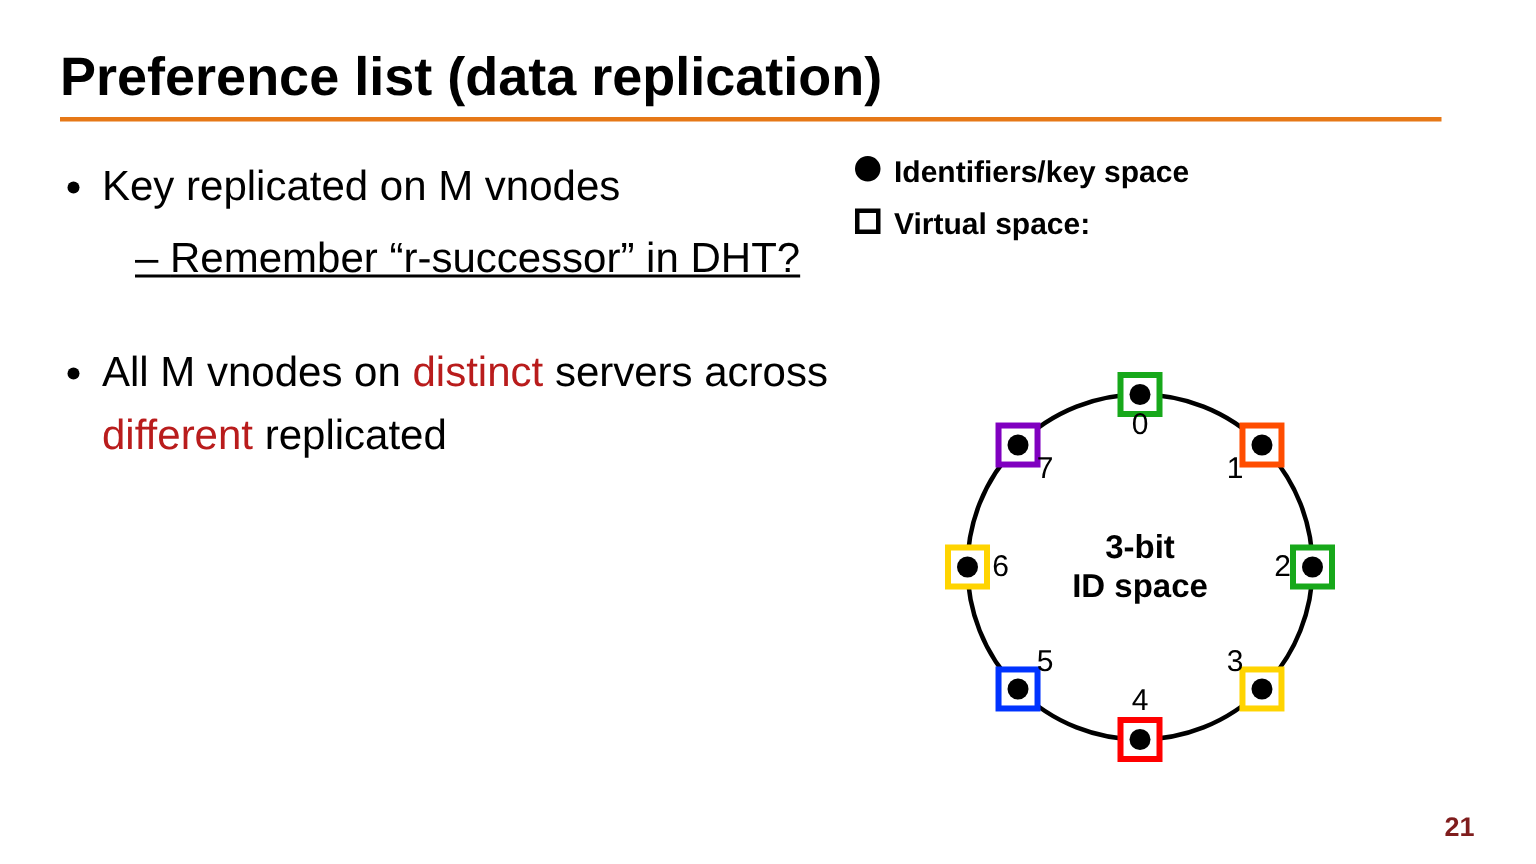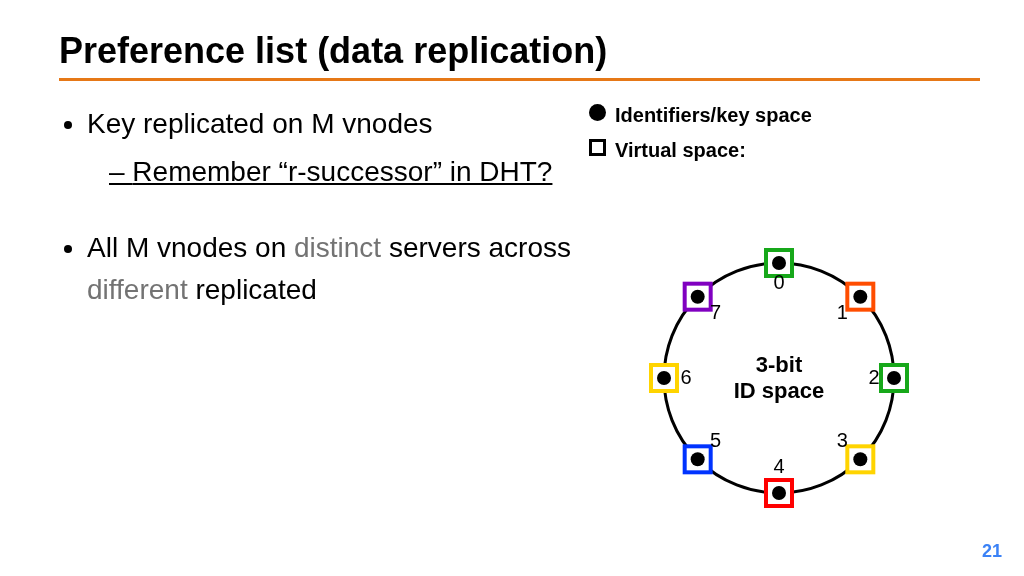--- a/index.html
+++ b/index.html
@@ -12,21 +12,20 @@
     color: #000;
     position: relative;
     overflow: hidden;
   }
   .slide {
     position: relative;
     width: 1001px;
     height: 576px;
     box-sizing: border-box;
     padding: 30px 40px 0 40px;
-    margin-left: 19px;
   }
   .title {
     font-size: 36px;
     font-weight: 700;
     margin: 0 0 6px 0;
   }
   .rule {
     height: 3px;
     background: #e67817;
     margin-bottom: 22px;
@@ -47,21 +46,21 @@
   ul.bullets > li { margin-bottom: 34px; }
   ul.sub {
     list-style: none;
     padding-left: 22px;
     margin: 6px 0 0 0;
     text-decoration: underline;
   }
   ul.sub > li::before {
     content: "– ";
   }
-  .kw { color: #737373; }
+  .kw { color: #b91c1c; }
   .right {
     flex: 1;
     position: relative;
   }
   .legend {
     font-size: 20px;
     font-weight: 700;
     line-height: 1.25;
   }
   .legend-row {
@@ -88,21 +87,21 @@
     position: absolute;
     left: 30px;
     top: 105px;
     width: 340px;
     height: 340px;
   }
   .page-num {
     position: absolute;
     right: 18px;
     bottom: 14px;
-    color: #3b82f6;
+    color: #7f1d1d;
     font-weight: 700;
     font-size: 18px;
   }
   svg text {
     font-family: Arial, Helvetica, sans-serif;
   }
 </style>
 </head>
 <body>
 

